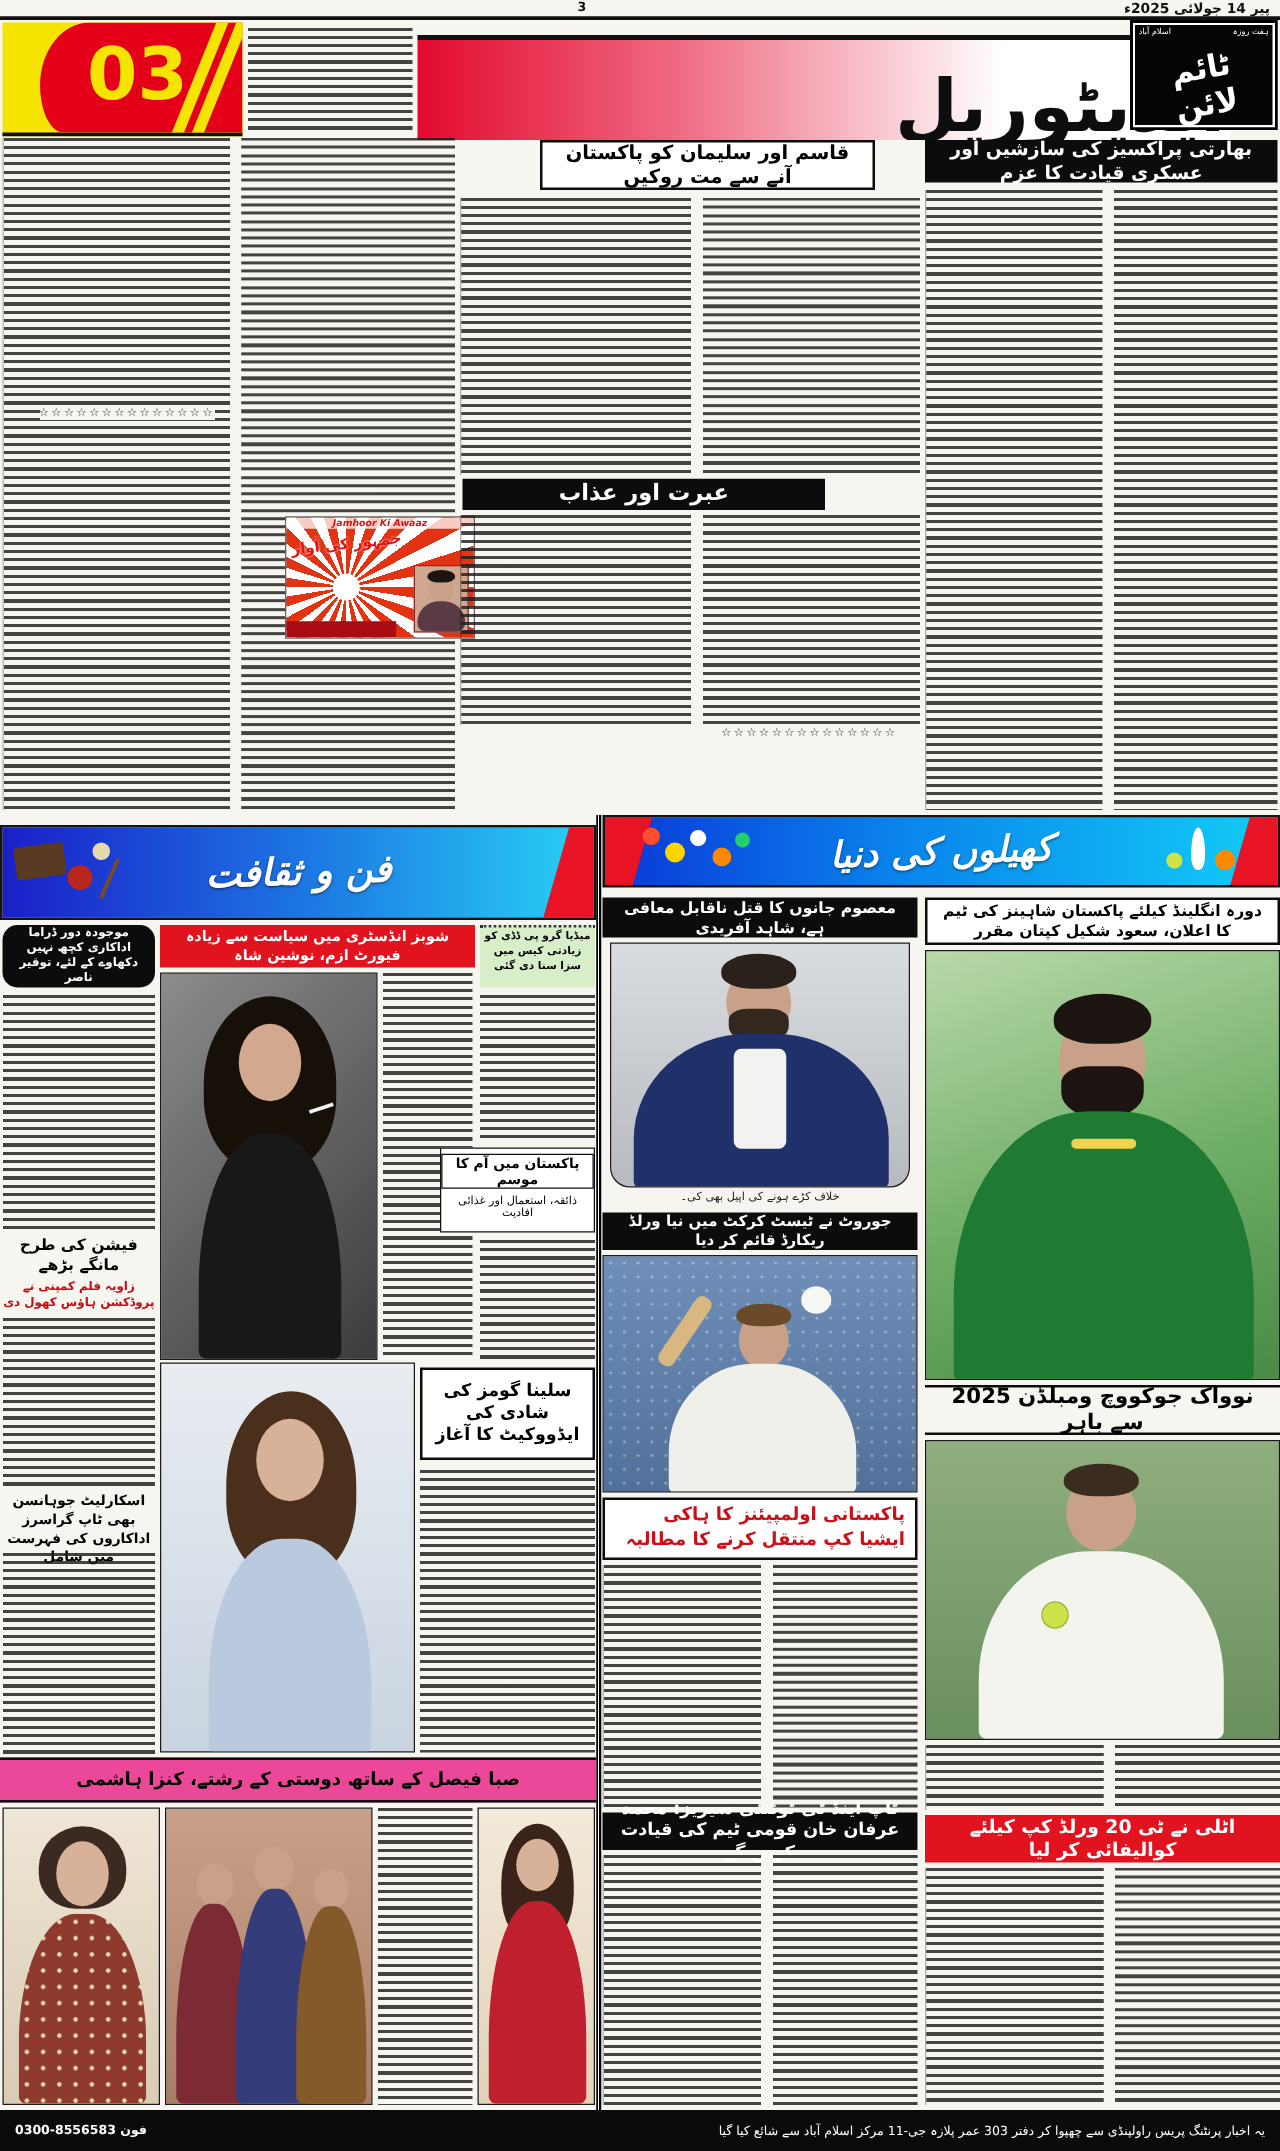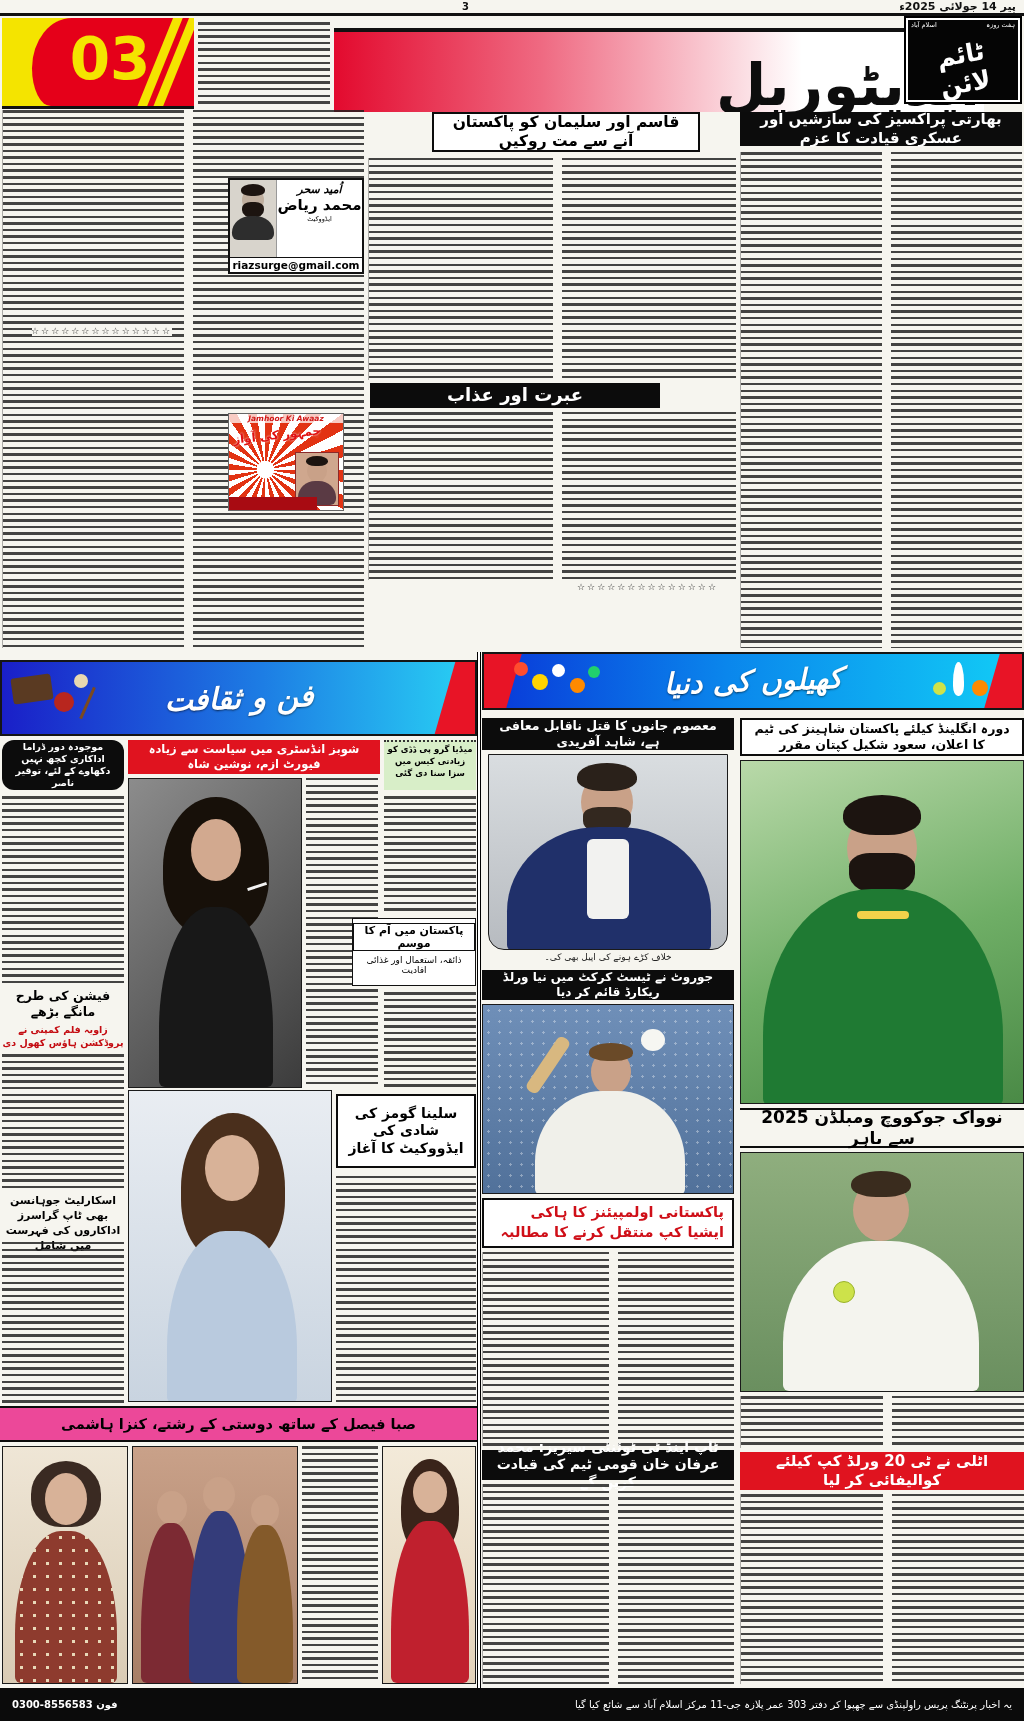--- a/index.html
+++ b/index.html
@@ -45,21 +45,21 @@
   .vdiv{left:477px;top:652px;width:4px;height:1036px;background:linear-gradient(90deg,#000 0 1.4px,#fff 1.4px 2.6px,#000 2.6px 4px);}
   .footer{left:0;top:1688px;width:1024px;height:33px;background:#0b0b0b;color:#fff;display:flex;align-items:center;justify-content:space-between;padding:0 12px;box-sizing:border-box;font-size:10px;}
   .author1{left:226px;top:68px;width:136px;height:96px;position:absolute;background:#fff;border:2px solid #111;box-sizing:border-box;display:flex;flex-direction:column;direction:ltr;}
   .a1-top{flex:1;display:flex;}
   .a1-photo{width:46px;background:#d8d4cc;position:relative;border-right:1px solid #999;}
   .a1-txt{flex:1;text-align:center;direction:rtl;padding-top:3px;}
   .a1-pen{font-size:11px;font-weight:bold;font-style:italic;}
   .a1-name{font-size:15px;font-weight:800;line-height:1.25;}
   .a1-role{font-size:6.5px;}
   .a1-mail{border-top:1.5px solid #111;font-size:10.5px;font-weight:bold;text-align:center;direction:ltr;padding:1px 0;}
-  .author2{left:226px;top:303px;width:116px;height:98px;position:absolute;border:1px solid #666;box-sizing:border-box;overflow:hidden;
+  .author2{left:226px;top:303px;width:152px;height:98px;position:absolute;border:1px solid #666;box-sizing:border-box;overflow:hidden;
     background:radial-gradient(circle at 32% 58%, #ffffff 0 9%, rgba(255,255,255,0) 9.5%),
                repeating-conic-gradient(from 0deg at 32% 58%, #e23313 0 9deg, #ffffff 9deg 18deg);text-decoration:underline;}
   .a2-en{position:absolute;top:0;left:0;right:0;background:rgba(255,255,255,.75);color:#d01818;font-size:7.5px;font-weight:bold;text-align:center;font-style:italic;}
   .a2-ur{position:absolute;top:14px;left:4px;color:#e01212;font-size:12px;font-weight:800;transform:rotate(-6deg);text-shadow:0 0 2px #fff;}
   .a2-photo{position:absolute;right:4px;bottom:4px;width:42px;height:52px;background:#cfa78e;border:1px solid #8a2a2a;}
   .a2-band{position:absolute;bottom:0;left:0;width:88px;height:13px;background:#a80b12;}
   .smallbox-title{display:inline-block;border:1.5px solid #111;font-weight:bold;padding:0 6px;font-size:11px;}
 </style>
 </head>
 <body>
@@ -86,36 +86,20 @@
   <span class="mh-small" style="top:3px;left:5px;">اسلام آباد</span>
   <span class="mh-title">ٹائم لائن</span>
 </div>
 
 <div class="abs" style="left:2px;top:110px;width:362px;height:538px;">
   <div class="cols" style="height:538px;">
     <div class="col lines"></div>
     <div class="col lines"></div>
   </div>
   <div class="abs stars" style="left:30px;top:216px;width:140px;background:#f6f5ef;">☆☆☆☆☆☆☆☆☆☆☆☆☆☆</div>
-  <div class="author1">
-    <div class="a1-top">
-      <div class="a1-photo">
-        <div class="ph-head" style="left:12px;top:8px;width:22px;height:24px;background:#bfae9e;"></div>
-        <div class="ph-hair" style="left:11px;top:4px;width:24px;height:12px;"></div>
-        <div class="ph-hair" style="left:12px;top:22px;width:22px;height:16px;border-radius:40% 40% 50% 50%;"></div>
-        <div class="ph-torso" style="left:2px;top:36px;width:42px;height:24px;background:#2d2d2d;"></div>
-      </div>
-      <div class="a1-txt">
-        <div class="a1-pen">اُمید سحر</div>
-        <div class="a1-name">محمد ریاض</div>
-        <div class="a1-role">ایڈووکیٹ</div>
-      </div>
-    </div>
-    <div class="a1-mail">riazsurge@gmail.com</div>
-  </div>
   <div class="author2">
     <div class="a2-en">Jamhoor Ki Awaaz</div>
     <div class="a2-ur">جمہور کی آواز</div>
     <div class="a2-photo">
       <div class="ph-head" style="left:11px;top:7px;width:20px;height:22px;"></div>
       <div class="ph-hair" style="left:10px;top:3px;width:22px;height:10px;"></div>
       <div class="ph-torso" style="left:2px;top:28px;width:38px;height:24px;background:#5a3a44;"></div>
     </div>
     <div class="a2-band"></div>
   </div>

